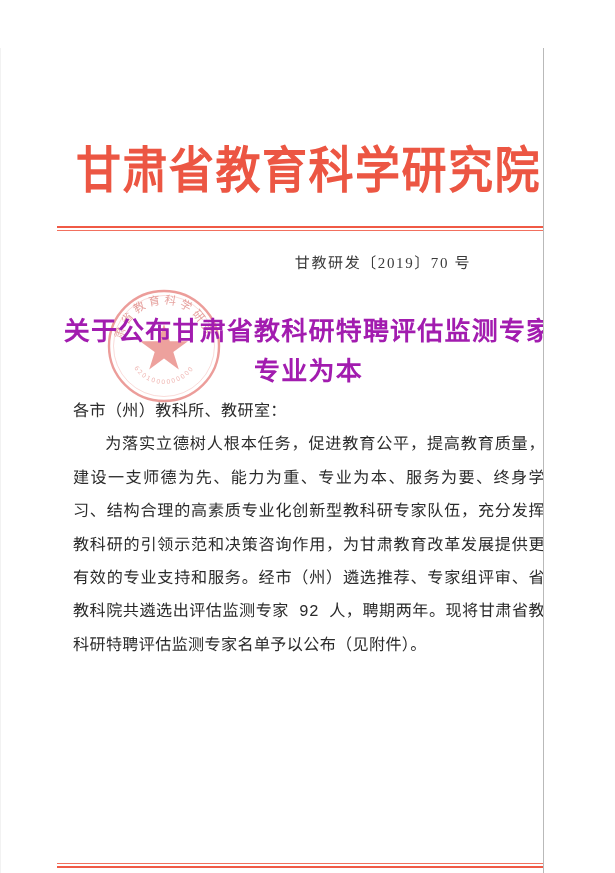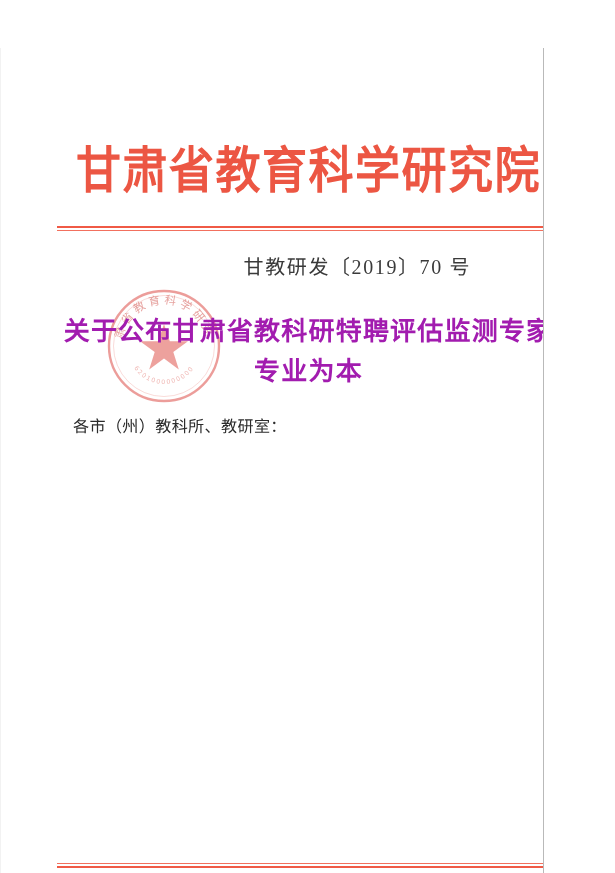--- a/index.html
+++ b/index.html
@@ -68,21 +68,21 @@
     height: 1px;
     background: #f2705e;
   }
 
   
   .doc-number {
     position: absolute;
     right: 72px;
     top: 203px;
     font-family: "Liberation Serif", "DejaVu Serif", serif;
-    font-size: 20px;
+    font-size: 15px;
     color: #3a3a3a;
     letter-spacing: 1.6px;
     white-space: nowrap;
   }
 
   
   .seal {
     position: absolute;
     left: 103px;
     top: 238px;
@@ -107,23 +107,23 @@
     color: #a21caf;
     letter-spacing: 1.2px;
   }
 
   .doc-title .tline { display: block; }
 
   
   .body-text {
     position: absolute;
     left: 72px;
-    top: 362px;
+    top: 348px;
     width: 472px;
-    font-family: Liberation Sans, sans-serif;
+    font-family: Liberation Mono, monospace;
     font-size: 16.1px;
     line-height: 33.4px;
     color: #2b2b2b;
     letter-spacing: 0.35px;
     text-align: justify;
     text-justify: inter-character;
   }
 
   .salutation {
     margin: 0 0 0 0;
@@ -185,20 +185,21 @@
     </svg>
   </div>
 
   <div class="doc-title">
     <span class="tline">关于公布甘肃省教科研特聘评估监测专家</span>
     <span class="tline">专业为本</span>
   </div>
 
   <div class="body-text">
     <p class="salutation">各市（州）教科所、教研室：</p>
+    <p class="para">为落实立德树人根本任务，促进教育公平，提高教育质量，建设一支师德为先、能力为重、专业为本、服务为要、终身学习、结构合理的高素质专业化创新型教科研专家队伍，充分发挥教科研的引领示范和决策咨询作用，为甘肃教育改革发展提供更有效的专业支持和服务。经市（州）遴选推荐、专家组评审、省教科院共遴选出评估监测专家 92 人，聘期两年。现将甘肃省教科研特聘评估监测专家名单予以公布（见附件）。</p>
   </div>
 
   <div class="footer-rule">
     <div class="rule-thin"></div>
     <div class="rule-gap"></div>
     <div class="rule-thick"></div>
   </div>
 
   <div class="page-number">- 1 -</div>
 

